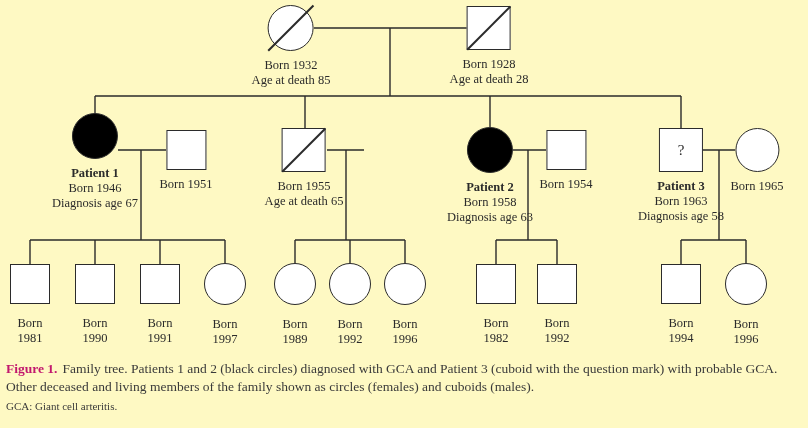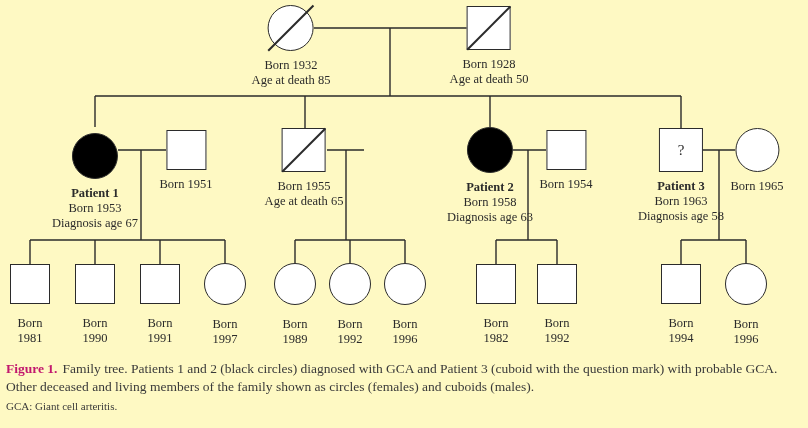--- a/index.html
+++ b/index.html
@@ -68,29 +68,29 @@
         <div>Age at death 85</div>
       </div>
     </div>
 
     <div class="person" style="left:489px; top:6px">
       <div class="shape sz44">
         <div class="slash"></div>
       </div>
       <div class="plabel">
         <div>Born 1928</div>
-        <div>Age at death 50</div>
-      </div>
-    </div>
-
-    <div class="person" style="left:95px; top:133px">
+        <div>Age at death 28</div>
+      </div>
+    </div>
+
+    <div class="person" style="left:95px; top:113px">
       <div class="shape circle sz46 affected"></div>
       <div class="plabel">
         <div class="bold">Patient 1</div>
-        <div>Born 1953</div>
+        <div>Born 1946</div>
         <div>Diagnosis age 67</div>
       </div>
     </div>
 
     <div class="person" style="left:186px; top:130px">
       <div class="shape sz40"></div>
       <div class="plabel">
         <div>Born 1951</div>
       </div>
     </div>

